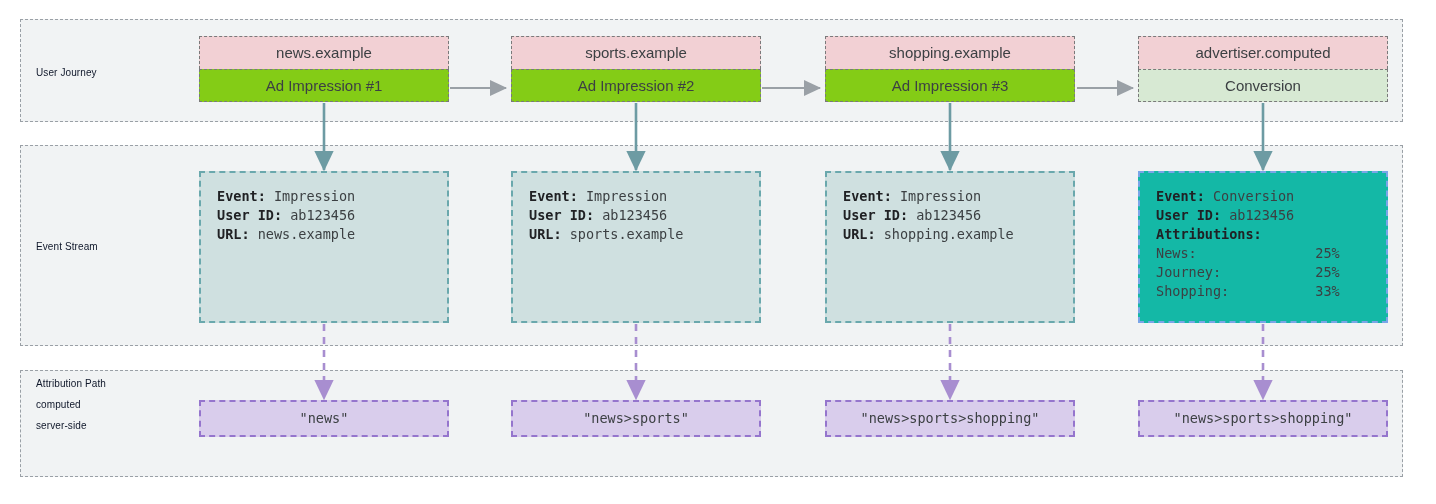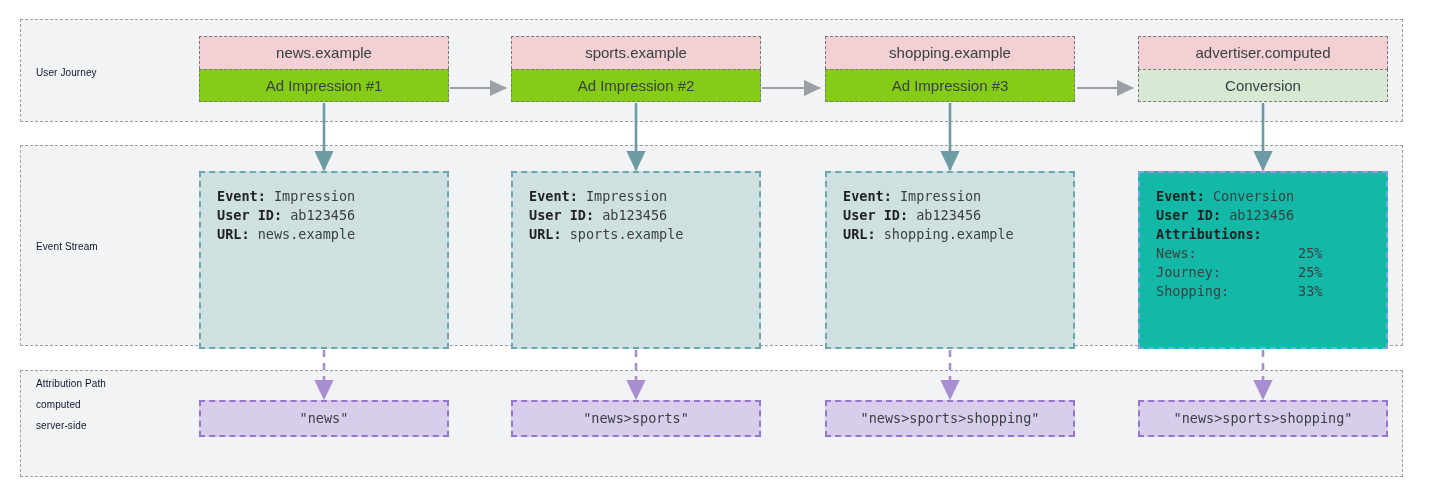--- a/index.html
+++ b/index.html
@@ -72,21 +72,21 @@
   }
   .journey-action.conversion {
     background: #d7e9d3;
   }
 
   
   .event-card {
     position: absolute;
     top: 171px;
     width: 250px;
-    height: 178px;
+    height: 152px;
     box-sizing: border-box;
     background: #cfe0e0;
     border: 2px dashed #6aa8ad;
     padding: 14px 16px 0 16px;
     font-family: "DejaVu Sans Mono", monospace;
     font-size: 13.5px;
     line-height: 19px;
     color: #3c4043;
   }
   .event-card.conversion {
@@ -96,21 +96,21 @@
   .event-card b {
     font-weight: bold;
     color: #202124;
   }
   .attr-row {
     display: block;
     width: 201px;
     white-space: pre;
   }
   .attr-row .attr-name { display: inline-block; width: 142px; }
-  .attr-row .attr-val  { display: inline-block; width: 59px; text-align: left; }
+  .attr-row .attr-val  { display: inline-block; width: 59px; text-align: center; }
 
   
   .attrib-chip {
     position: absolute;
     top: 400px;
     width: 250px;
     height: 37px;
     box-sizing: border-box;
     line-height: 33px;
     text-align: center;

